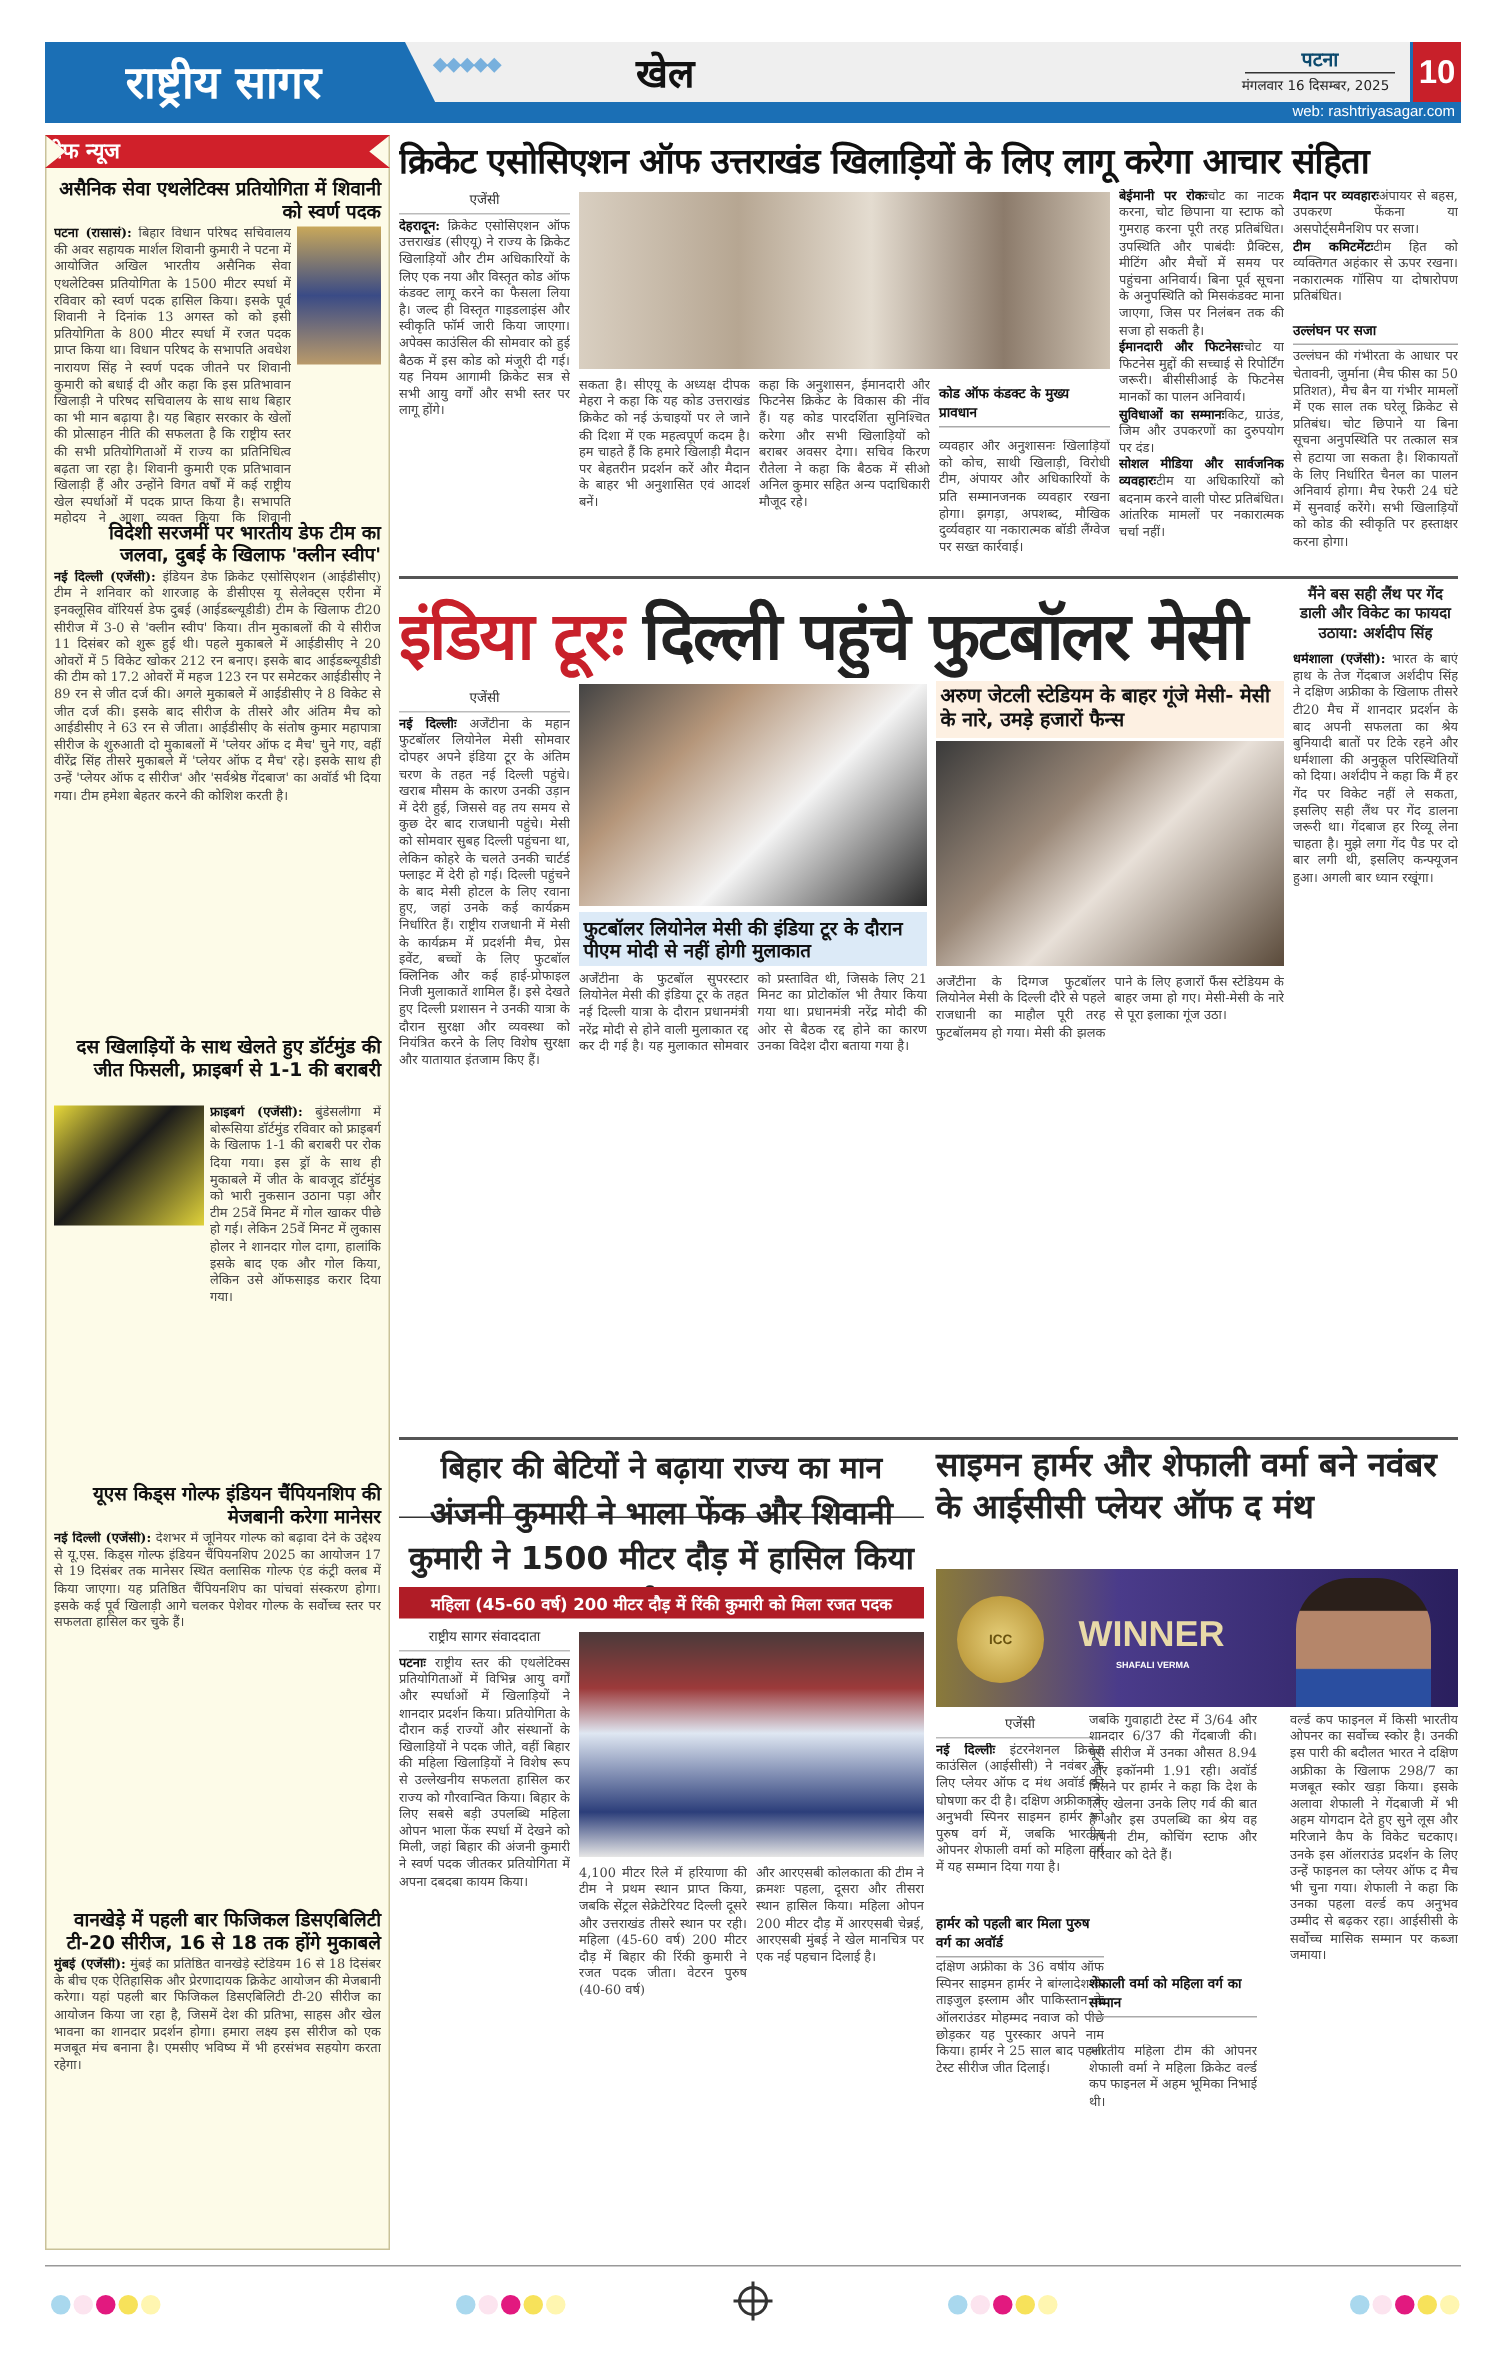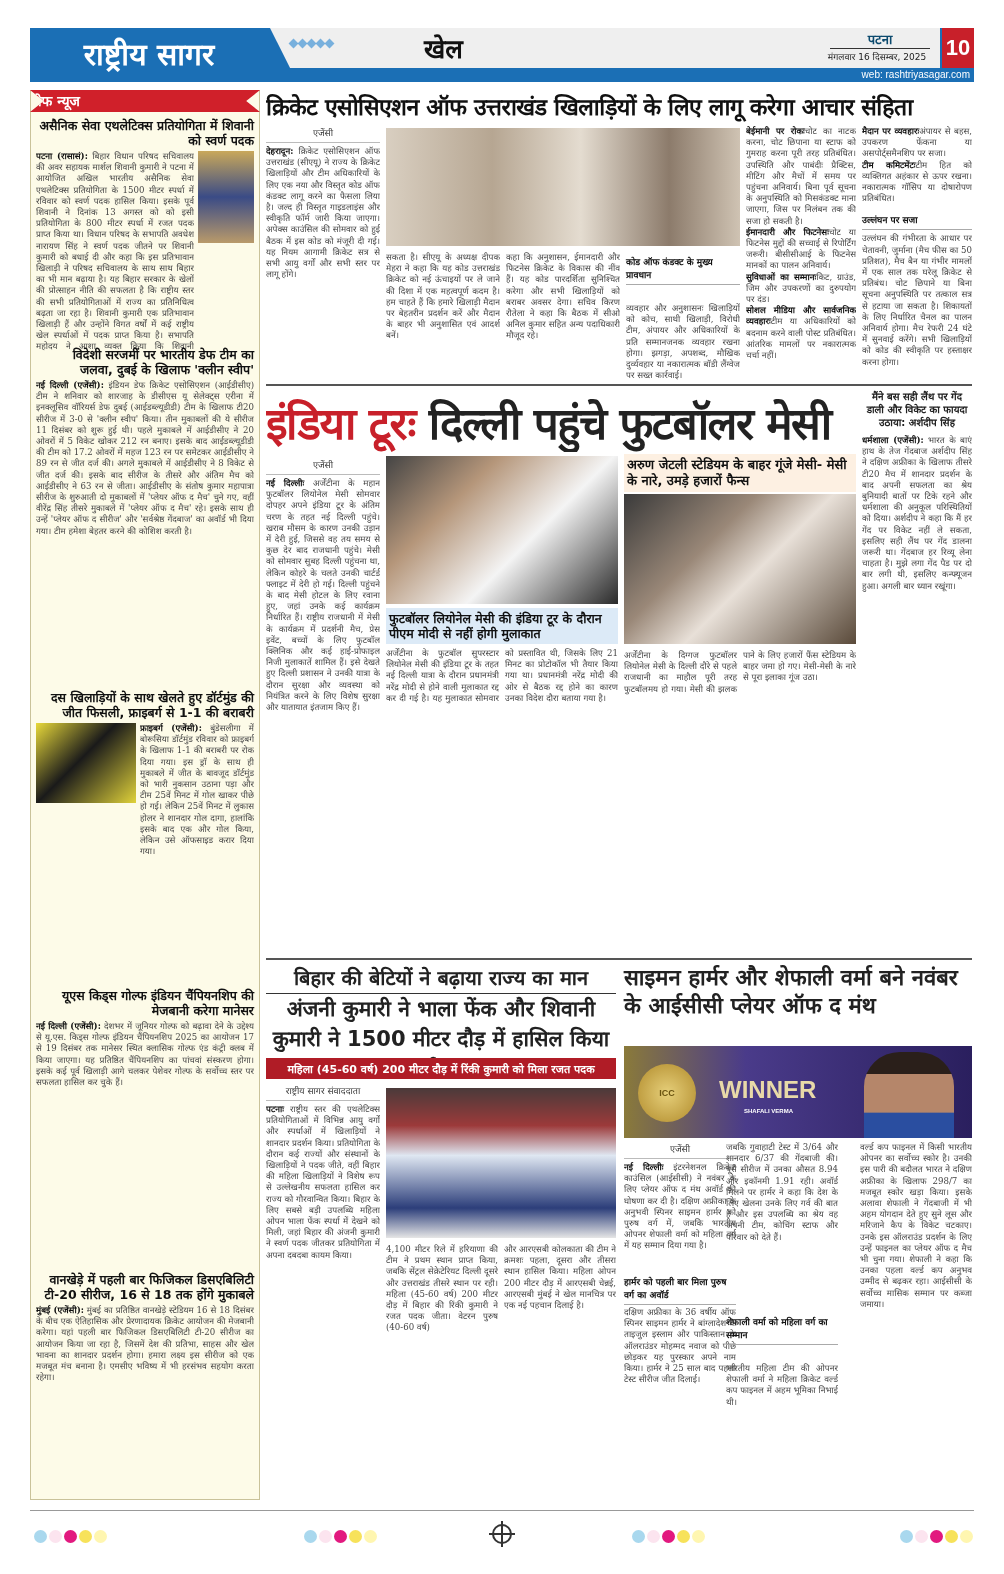--- a/index.html
+++ b/index.html
@@ -60,21 +60,21 @@
   </div>
 </div>
 
 <div class="abs" style="left:36px;top:347px;width:218px">
   <div class="bh">विदेशी सरजमीं पर भारतीय डेफ टीम का जलवा, दुबई के खिलाफ 'क्लीन स्वीप'</div>
   <div class="body" style="height:282px;margin-top:3px"><b>नई दिल्ली (एजेंसी):</b> <span>इंडियन डेफ क्रिकेट एसोसिएशन (आईडीसीए) टीम ने शनिवार को शारजाह के डीसीएस यू सेलेक्ट्स एरीना में इनक्लूसिव वॉरियर्स डेफ दुबई (आईडब्ल्यूडीडी) टीम के खिलाफ टी20 सीरीज में 3-0 से 'क्लीन स्वीप' किया। तीन मुकाबलों की ये सीरीज 11 दिसंबर को शुरू हुई थी। पहले मुकाबले में आईडीसीए ने 20 ओवरों में 5 विकेट खोकर 212 रन बनाए। इसके बाद आईडब्ल्यूडीडी की टीम को 17.2 ओवरों में महज 123 रन पर समेटकर आईडीसीए ने 89 रन से जीत दर्ज की। अगले मुकाबले में आईडीसीए ने 8 विकेट से जीत दर्ज की। इसके बाद सीरीज के तीसरे और अंतिम मैच को आईडीसीए ने 63 रन से जीता। आईडीसीए के संतोष कुमार महापात्रा सीरीज के शुरुआती दो मुकाबलों में 'प्लेयर ऑफ द मैच' चुने गए, वहीं वीरेंद्र सिंह तीसरे मुकाबले में 'प्लेयर ऑफ द मैच' रहे। इसके साथ ही उन्हें 'प्लेयर ऑफ द सीरीज' और 'सर्वश्रेष्ठ गेंदबाज' का अवॉर्ड भी दिया गया। टीम हमेशा बेहतर करने की कोशिश करती है।</span></div>
 </div>
 
 <div class="abs" style="left:36px;top:690px;width:218px">
   <div class="bh">दस खिलाड़ियों के साथ खेलते हुए डॉर्टमुंड की जीत फिसली, फ्राइबर्ग से 1-1 की बराबरी</div>
-  <div style="margin-top:3px">
+  <div style="margin-top:17px">
     <div class="photo" style="float:left;width:100px;height:80px;margin:0 4px 2px 0;background:linear-gradient(135deg,#e8d93a,#1a1a1a 45%,#e0d23a)"></div>
     <div class="body" style="height:240px"><b>फ्राइबर्ग (एजेंसी):</b> <span>बुंडेसलीगा में बोरूसिया डॉर्टमुंड रविवार को फ्राइबर्ग के खिलाफ 1-1 की बराबरी पर रोक दिया गया। इस ड्रॉ के साथ ही मुकाबले में जीत के बावजूद डॉर्टमुंड को भारी नुकसान उठाना पड़ा और टीम 25वें मिनट में गोल खाकर पीछे हो गई। लेकिन 25वें मिनट में लुकास होलर ने शानदार गोल दागा, हालांकि इसके बाद एक और गोल किया, लेकिन उसे ऑफसाइड करार दिया गया।</span></div>
   </div>
 </div>
 
 <div class="abs" style="left:36px;top:988px;width:218px">
   <div class="bh">यूएस किड्स गोल्फ इंडियन चैंपियनशिप की मेजबानी करेगा मानेसर</div>
   <div class="body" style="height:230px;margin-top:3px"><b>नई दिल्ली (एजेंसी):</b> <span>देशभर में जूनियर गोल्फ को बढ़ावा देने के उद्देश्य से यू.एस. किड्स गोल्फ इंडियन चैंपियनशिप 2025 का आयोजन 17 से 19 दिसंबर तक मानेसर स्थित क्लासिक गोल्फ एंड कंट्री क्लब में किया जाएगा। यह प्रतिष्ठित चैंपियनशिप का पांचवां संस्करण होगा। इसके कई पूर्व खिलाड़ी आगे चलकर पेशेवर गोल्फ के सर्वोच्च स्तर पर सफलता हासिल कर चुके हैं।</span></div>
 </div>
 
@@ -90,21 +90,21 @@
 </div>
 <div class="abs photo" style="left:386px;top:128px;width:354px;height:118px;background:linear-gradient(90deg,#d9cfc1,#b6a692 30%,#e4dcd0 55%,#8c7b6b 80%,#cfc3b3)"></div>
 <div class="abs" style="left:386px;top:252px;width:114px">
     <div class="body" style="height:118px">सकता है। सीएयू के अध्यक्ष दीपक मेहरा ने कहा कि यह कोड उत्तराखंड क्रिकेट को नई ऊंचाइयों पर ले जाने की दिशा में एक महत्वपूर्ण कदम है। हम चाहते हैं कि हमारे खिलाड़ी मैदान पर बेहतरीन प्रदर्शन करें और मैदान के बाहर भी अनुशासित एवं आदर्श बनें।</div>
   </div>
 <div class="abs" style="left:506px;top:252px;width:114px">
     <div class="body" style="height:118px">कहा कि अनुशासन, ईमानदारी और फिटनेस क्रिकेट के विकास की नींव हैं। यह कोड पारदर्शिता सुनिश्चित करेगा और सभी खिलाड़ियों को बराबर अवसर देगा। सचिव किरण रौतेला ने कहा कि बैठक में सीओ अनिल कुमार सहित अन्य पदाधिकारी मौजूद रहे।</div>
   </div>
 <div class="abs" style="left:626px;top:252px;width:114px">
   <div class="subhd">कोड ऑफ कंडक्ट के मुख्य प्रावधान</div>
-  <div class="body" style="height:86px;margin-top:18px">व्यवहार और अनुशासनः खिलाड़ियों को कोच, साथी खिलाड़ी, विरोधी टीम, अंपायर और अधिकारियों के प्रति सम्मानजनक व्यवहार रखना होगा। झगड़ा, अपशब्द, मौखिक दुर्व्यवहार या नकारात्मक बॉडी लैंग्वेज पर सख्त कार्रवाई।</div>
+  <div class="body" style="height:86px;margin-top:8px">व्यवहार और अनुशासनः खिलाड़ियों को कोच, साथी खिलाड़ी, विरोधी टीम, अंपायर और अधिकारियों के प्रति सम्मानजनक व्यवहार रखना होगा। झगड़ा, अपशब्द, मौखिक दुर्व्यवहार या नकारात्मक बॉडी लैंग्वेज पर सख्त कार्रवाई।</div>
 </div>
 <div class="abs" style="left:746px;top:126px;width:110px">
   <div class="body" style="height:250px">
     <p><b>बेईमानी पर रोकः</b><span>चोट का नाटक करना, चोट छिपाना या स्टाफ को गुमराह करना पूरी तरह प्रतिबंधित। उपस्थिति और पाबंदीः प्रैक्टिस, मीटिंग और मैचों में समय पर पहुंचना अनिवार्य। बिना पूर्व सूचना के अनुपस्थिति को मिसकंडक्ट माना जाएगा, जिस पर निलंबन तक की सजा हो सकती है।</span></p>
     <p><b>ईमानदारी और फिटनेसः</b><span>चोट या फिटनेस मुद्दों की सच्चाई से रिपोर्टिंग जरूरी। बीसीसीआई के फिटनेस मानकों का पालन अनिवार्य।</span></p>
     <p><b>सुविधाओं का सम्मानः</b><span>किट, ग्राउंड, जिम और उपकरणों का दुरुपयोग पर दंड।</span></p>
     <p><b>सोशल मीडिया और सार्वजनिक व्यवहारः</b><span>टीम या अधिकारियों को बदनाम करने वाली पोस्ट प्रतिबंधित। आंतरिक मामलों पर नकारात्मक चर्चा नहीं।</span></p>
   </div>
 </div>
 <div class="abs" style="left:862px;top:126px;width:110px">
@@ -134,21 +134,21 @@
 </div>
 <div class="abs photo" style="left:624px;top:494px;width:232px;height:150px;background:linear-gradient(135deg,#3a3a3a,#9a8878 35%,#e8e0d8 55%,#5a4a3a)"></div>
 <div class="abs body" style="left:624px;top:650px;width:232px;height:298px;column-count:2;column-gap:6px">अर्जेंटीना के दिग्गज फुटबॉलर लियोनेल मेसी के दिल्ली दौरे से पहले राजधानी का माहौल पूरी तरह फुटबॉलमय हो गया। मेसी की झलक पाने के लिए हजारों फैंस स्टेडियम के बाहर जमा हो गए। मेसी-मेसी के नारे से पूरा इलाका गूंज उठा।</div>
 
 <div class="abs" style="left:862px;top:390px;width:110px">
   <div style="font:bold 10px 'DejaVu Sans',sans-serif;text-align:center;line-height:13px">मैंने बस सही लैंथ पर गेंद डाली और विकेट का फायदा उठाया: अर्शदीप सिंह</div>
   <div class="body" style="height:540px;margin-top:6px"><b>धर्मशाला (एजेंसी):</b> <span>भारत के बाएं हाथ के तेज गेंदबाज अर्शदीप सिंह ने दक्षिण अफ्रीका के खिलाफ तीसरे टी20 मैच में शानदार प्रदर्शन के बाद अपनी सफलता का श्रेय बुनियादी बातों पर टिके रहने और धर्मशाला की अनुकूल परिस्थितियों को दिया। अर्शदीप ने कहा कि मैं हर गेंद पर विकेट नहीं ले सकता, इसलिए सही लैंथ पर गेंद डालना जरूरी था। गेंदबाज हर रिव्यू लेना चाहता है। मुझे लगा गेंद पैड पर दो बार लगी थी, इसलिए कन्फ्यूजन हुआ। अगली बार ध्यान रखूंगा।</span></div>
 </div>
 <div class="abs rule" style="left:266px;top:958px;width:706px;height:2px;background:#555"></div>
 
-<div class="abs" style="left:266px;top:964px;width:350px;text-align:center;font:bold 20px 'DejaVu Sans',sans-serif;border-bottom:1px solid #333;padding-bottom:2px;white-space:nowrap;overflow:hidden">बिहार की बेटियों ने बढ़ाया राज्य का मान</div>
+<div class="abs" style="left:266px;top:964px;width:350px;text-align:center;font:bold 20px 'DejaVu Sans',sans-serif;border-bottom:1px solid #333;padding-bottom:20px;white-space:nowrap;overflow:hidden">बिहार की बेटियों ने बढ़ाया राज्य का मान</div>
 <div class="abs" style="left:266px;top:994px;width:350px;text-align:center;font:bold 21px 'DejaVu Sans',sans-serif;line-height:30px">अंजनी कुमारी ने भाला फेंक और शिवानी कुमारी ने 1500 मीटर दौड़ में हासिल किया स्वर्ण पदक</div>
 <div class="abs" style="left:266px;top:1058px;width:350px;background:#b01c26;color:#fff;font:bold 11px 'DejaVu Sans',sans-serif;padding:3px;text-align:center;white-space:nowrap;overflow:hidden">महिला (45-60 वर्ष) 200 मीटर दौड़ में रिंकी कुमारी को मिला रजत पदक</div>
 <div class="abs" style="left:266px;top:1084px;width:114px">
   <div class="agency">राष्ट्रीय सागर संवाददाता</div>
   <div class="body" style="height:410px;margin-top:3px"><b>पटनाः</b> <span>राष्ट्रीय स्तर की एथलेटिक्स प्रतियोगिताओं में विभिन्न आयु वर्गों और स्पर्धाओं में खिलाड़ियों ने शानदार प्रदर्शन किया। प्रतियोगिता के दौरान कई राज्यों और संस्थानों के खिलाड़ियों ने पदक जीते, वहीं बिहार की महिला खिलाड़ियों ने विशेष रूप से उल्लेखनीय सफलता हासिल कर राज्य को गौरवान्वित किया। बिहार के लिए सबसे बड़ी उपलब्धि महिला ओपन भाला फेंक स्पर्धा में देखने को मिली, जहां बिहार की अंजनी कुमारी ने स्वर्ण पदक जीतकर प्रतियोगिता में अपना दबदबा कायम किया।</span></div>
 </div>
 <div class="abs photo" style="left:386px;top:1088px;width:230px;height:150px;background:linear-gradient(180deg,#4a3a3a 0%,#9c3a3a 25%,#dfe7f2 45%,#2c3e7a 80%,#e6e6e6)"></div>
 <div class="abs body" style="left:386px;top:1244px;width:112px;height:256px">4,100 मीटर रिले में हरियाणा की टीम ने प्रथम स्थान प्राप्त किया, जबकि सेंट्रल सेक्रेटेरियट दिल्ली दूसरे और उत्तराखंड तीसरे स्थान पर रही। महिला (45-60 वर्ष) 200 मीटर दौड़ में बिहार की रिंकी कुमारी ने रजत पदक जीता। वेटरन पुरुष (40-60 वर्ष)</div>
 <div class="abs body" style="left:504px;top:1244px;width:112px;height:256px">और आरएसबी कोलकाता की टीम ने क्रमशः पहला, दूसरा और तीसरा स्थान हासिल किया। महिला ओपन 200 मीटर दौड़ में आरएसबी चेन्नई, आरएसबी मुंबई ने खेल मानचित्र पर एक नई पहचान दिलाई है।</div>
 

